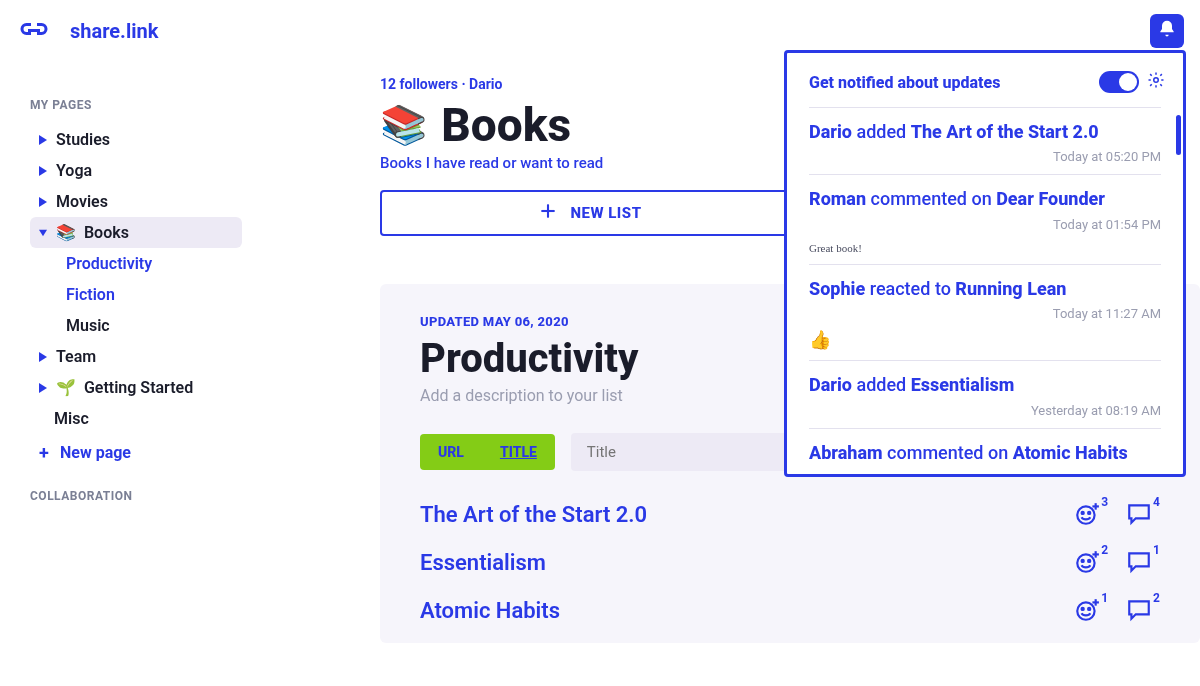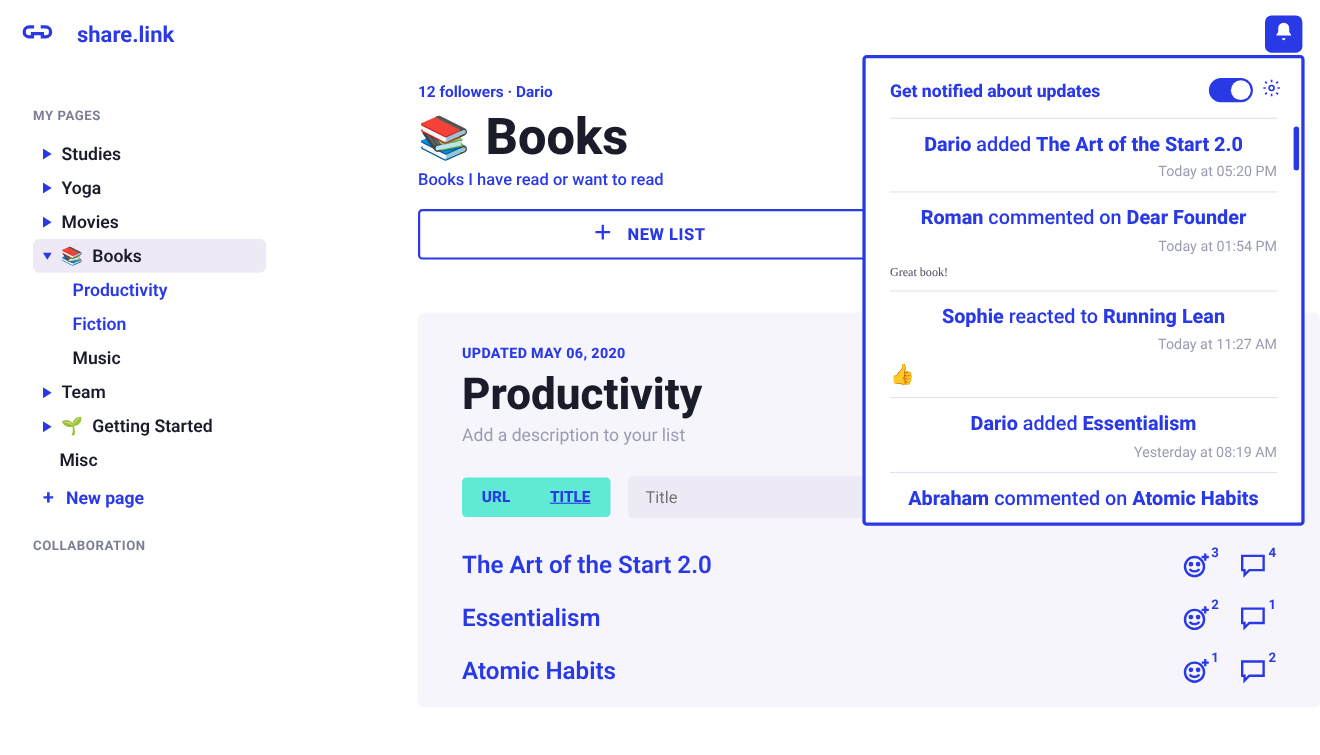--- a/index.html
+++ b/index.html
@@ -36,21 +36,21 @@
 
 .new-list-btn { margin-top: 18px; border: 2px solid #2a39e6; border-radius: 4px; width: 420px; height: 46px; display: flex; align-items: center; justify-content: center; gap: 12px; color: #2a39e6; font-weight: 800; font-size: 15px; letter-spacing: 0.5px; cursor: pointer; }
 .new-list-btn svg { width: 20px; height: 20px; stroke: #2a39e6; stroke-width: 2.5; }
 
 .list-card { background: #f6f5fb; border-radius: 6px; margin-top: 48px; padding: 30px 40px 20px 40px; width: 820px; }
 .list-updated { color: #2a39e6; font-size: 13px; font-weight: 800; letter-spacing: 0.3px; }
 .list-title { font-size: 40px; font-weight: 800; color: #1a1c2a; margin-top: 6px; }
 .list-desc { color: #9a9db0; font-size: 16px; margin-top: 4px; }
 
 .list-controls { display: flex; align-items: center; gap: 16px; margin-top: 28px; }
-.tabs { display: flex; background: #5eead4; border-radius: 4px; overflow: hidden; align-items: center; }
+.tabs { display: flex; background: #84cc16; border-radius: 4px; overflow: hidden; align-items: center; }
 .tab { padding: 10px 18px; font-size: 14px; font-weight: 800; color: #2a39e6; cursor: pointer; }
 .tab.active { text-decoration: underline; }
 .search-input { flex: 1; background: #edeaf5; border: none; border-radius: 4px; padding: 10px 16px; font-size: 15px; color: #9a9db0; max-width: 260px; }
 
 .list-items { margin-top: 30px; display: flex; flex-direction: column; gap: 22px; }
 .list-row { display: flex; align-items: center; justify-content: space-between; }
 .list-row-title { color: #2a39e6; font-size: 22px; font-weight: 600; }
 .list-row-actions { display: flex; align-items: center; gap: 18px; }
 .react-icon, .comment-icon { display: flex; align-items: flex-start; gap: 1px; cursor: pointer; position: relative; }
 .react-icon svg, .comment-icon svg { width: 26px; height: 26px; stroke: #2a39e6; fill: none; stroke-width: 2; }
@@ -61,21 +61,21 @@
 .notif-title { color: #2a39e6; font-size: 16px; font-weight: 800; }
 .notif-header-right { display: flex; align-items: center; gap: 8px; }
 .toggle { width: 40px; height: 22px; background: #2a39e6; border-radius: 11px; position: relative; cursor: pointer; }
 .toggle::after { content: ""; position: absolute; right: 2px; top: 2px; width: 18px; height: 18px; background: #fff; border-radius: 50%; }
 .gear-icon svg { width: 18px; height: 18px; stroke: #2a39e6; fill: none; stroke-width: 2; cursor: pointer; }
 
 .notif-list { padding: 0 22px; position: relative; }
 .notif-scrollbar { position: absolute; right: 2px; top: 8px; width: 5px; height: 40px; background: #2a39e6; border-radius: 3px; }
 .notif-item { padding: 12px 0 10px 0; border-top: 1px solid #e3e1ee; }
 .notif-item:first-child { border-top: none; }
-.notif-line { font-size: 18px; font-weight: 500; color: #2a39e6; line-height: 1.3; text-align: center; }
+.notif-line { font-size: 18px; font-weight: 500; color: #2a39e6; line-height: 1.3; }
 .notif-line .actor, .notif-line .target { font-weight: 800; }
 .notif-time { font-size: 13px; color: #9a9db0; margin-top: 6px; text-align: right; }
 .notif-body { font-size: 11px; color: #4a4d60; margin-top: 10px; font-family: Liberation Serif, serif; }
 .notif-emoji { font-size: 18px; margin-top: 8px; }
 </style>
 </head>
 <body>
 
 <div class="topbar">
   <div class="logo-wrap">

